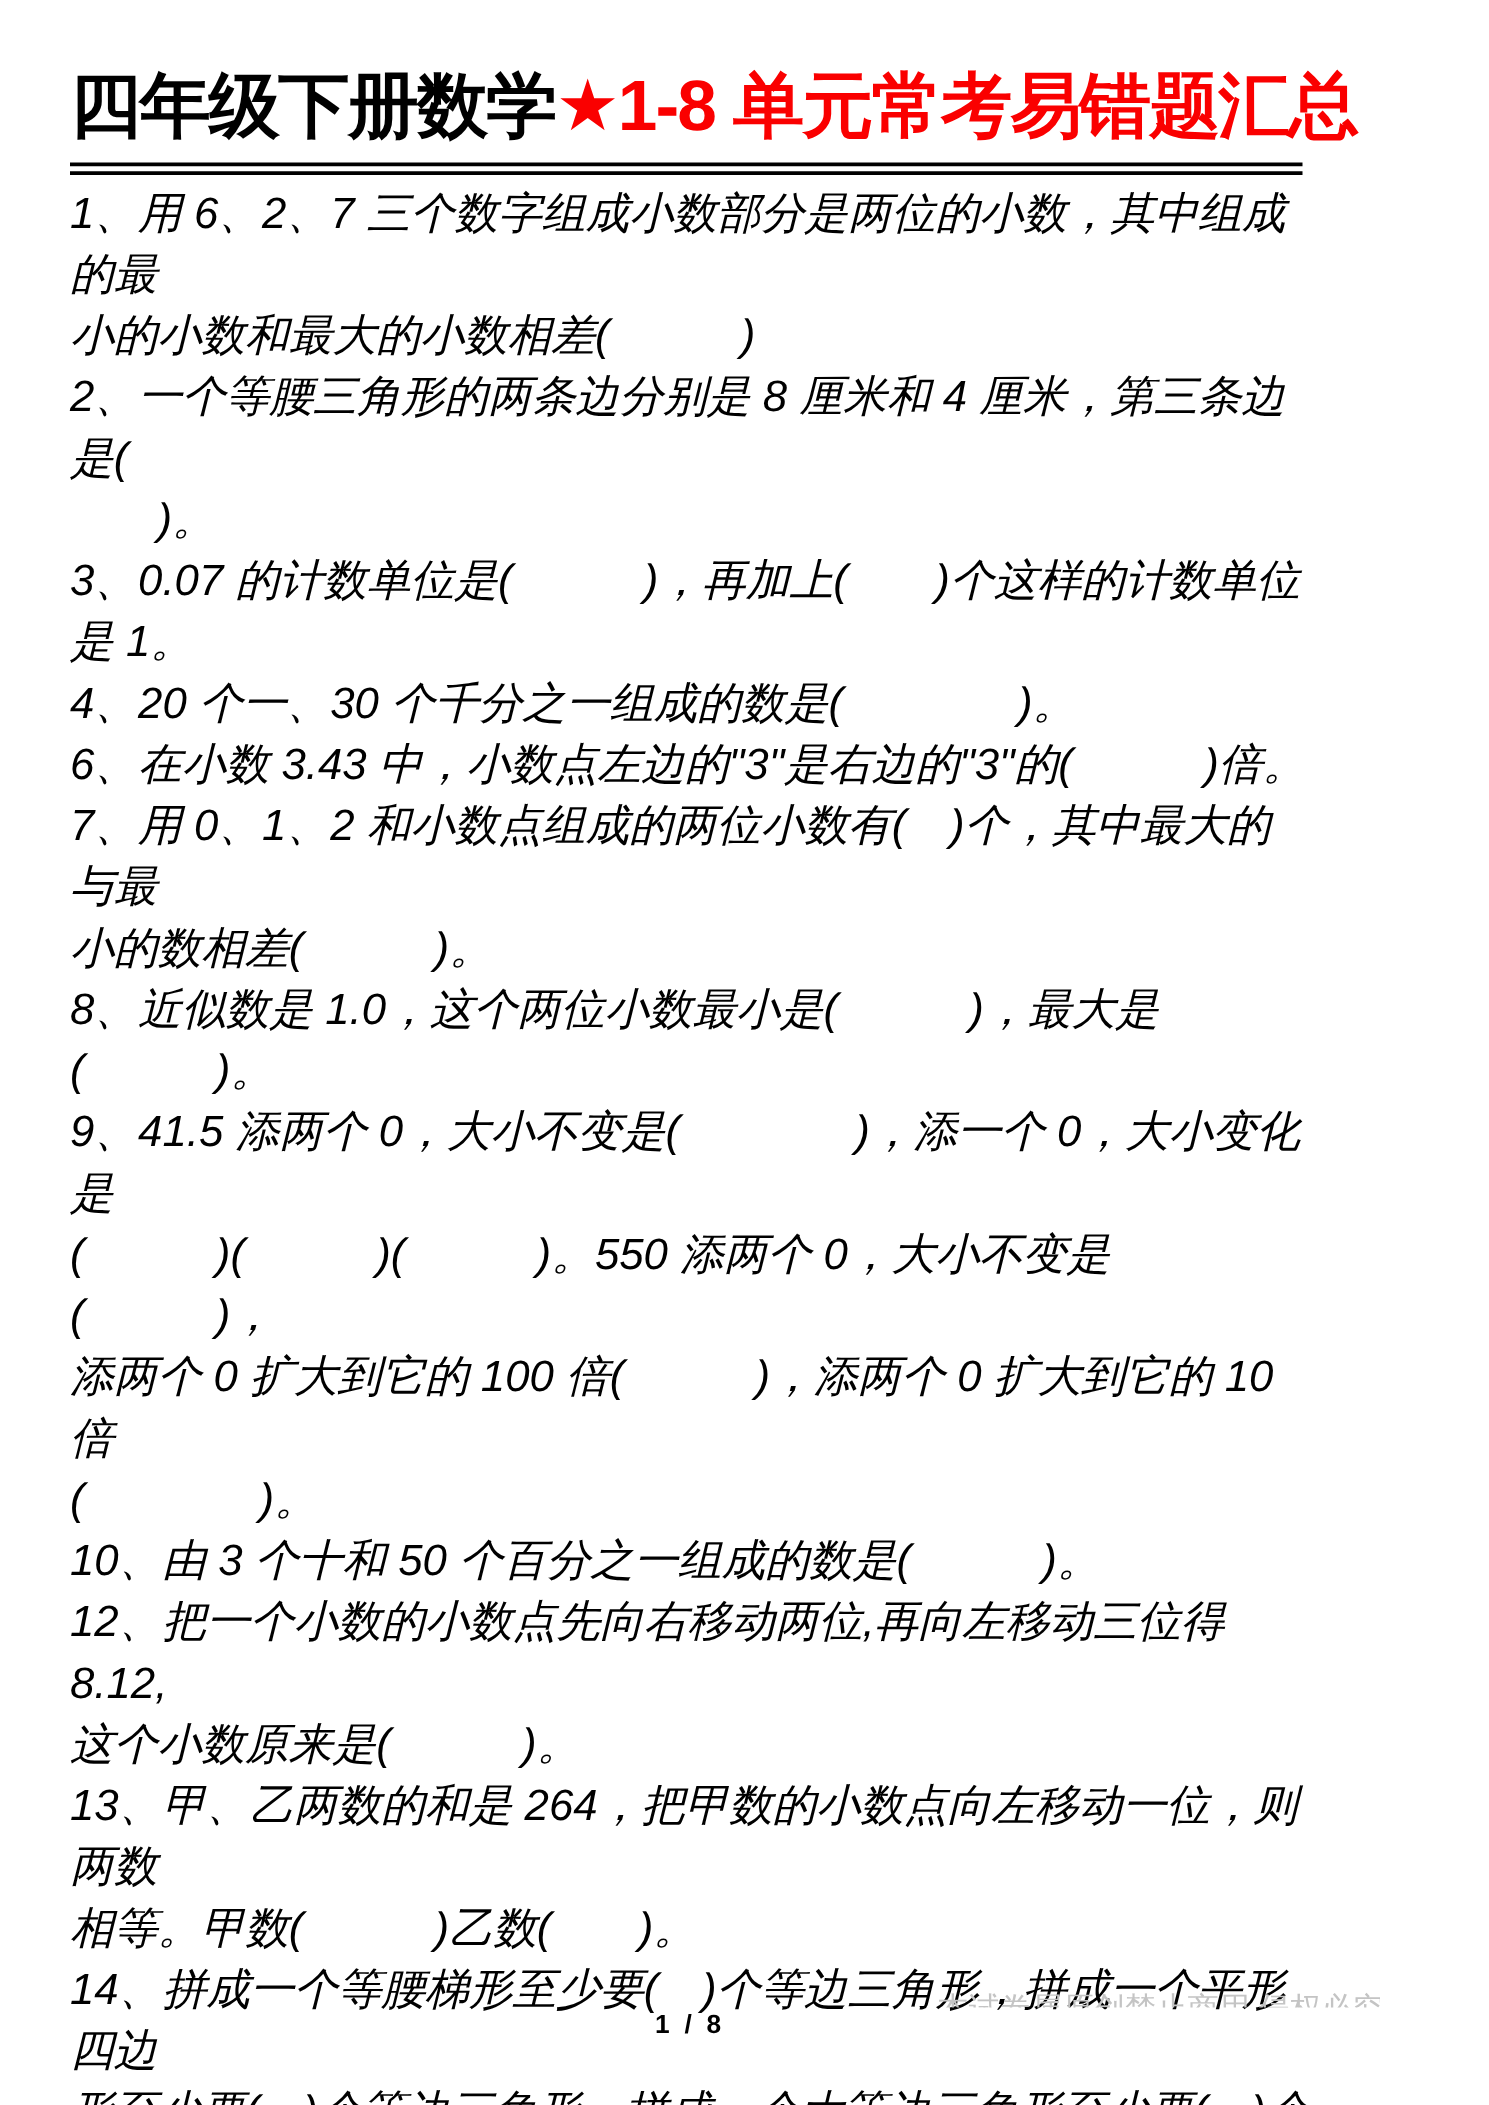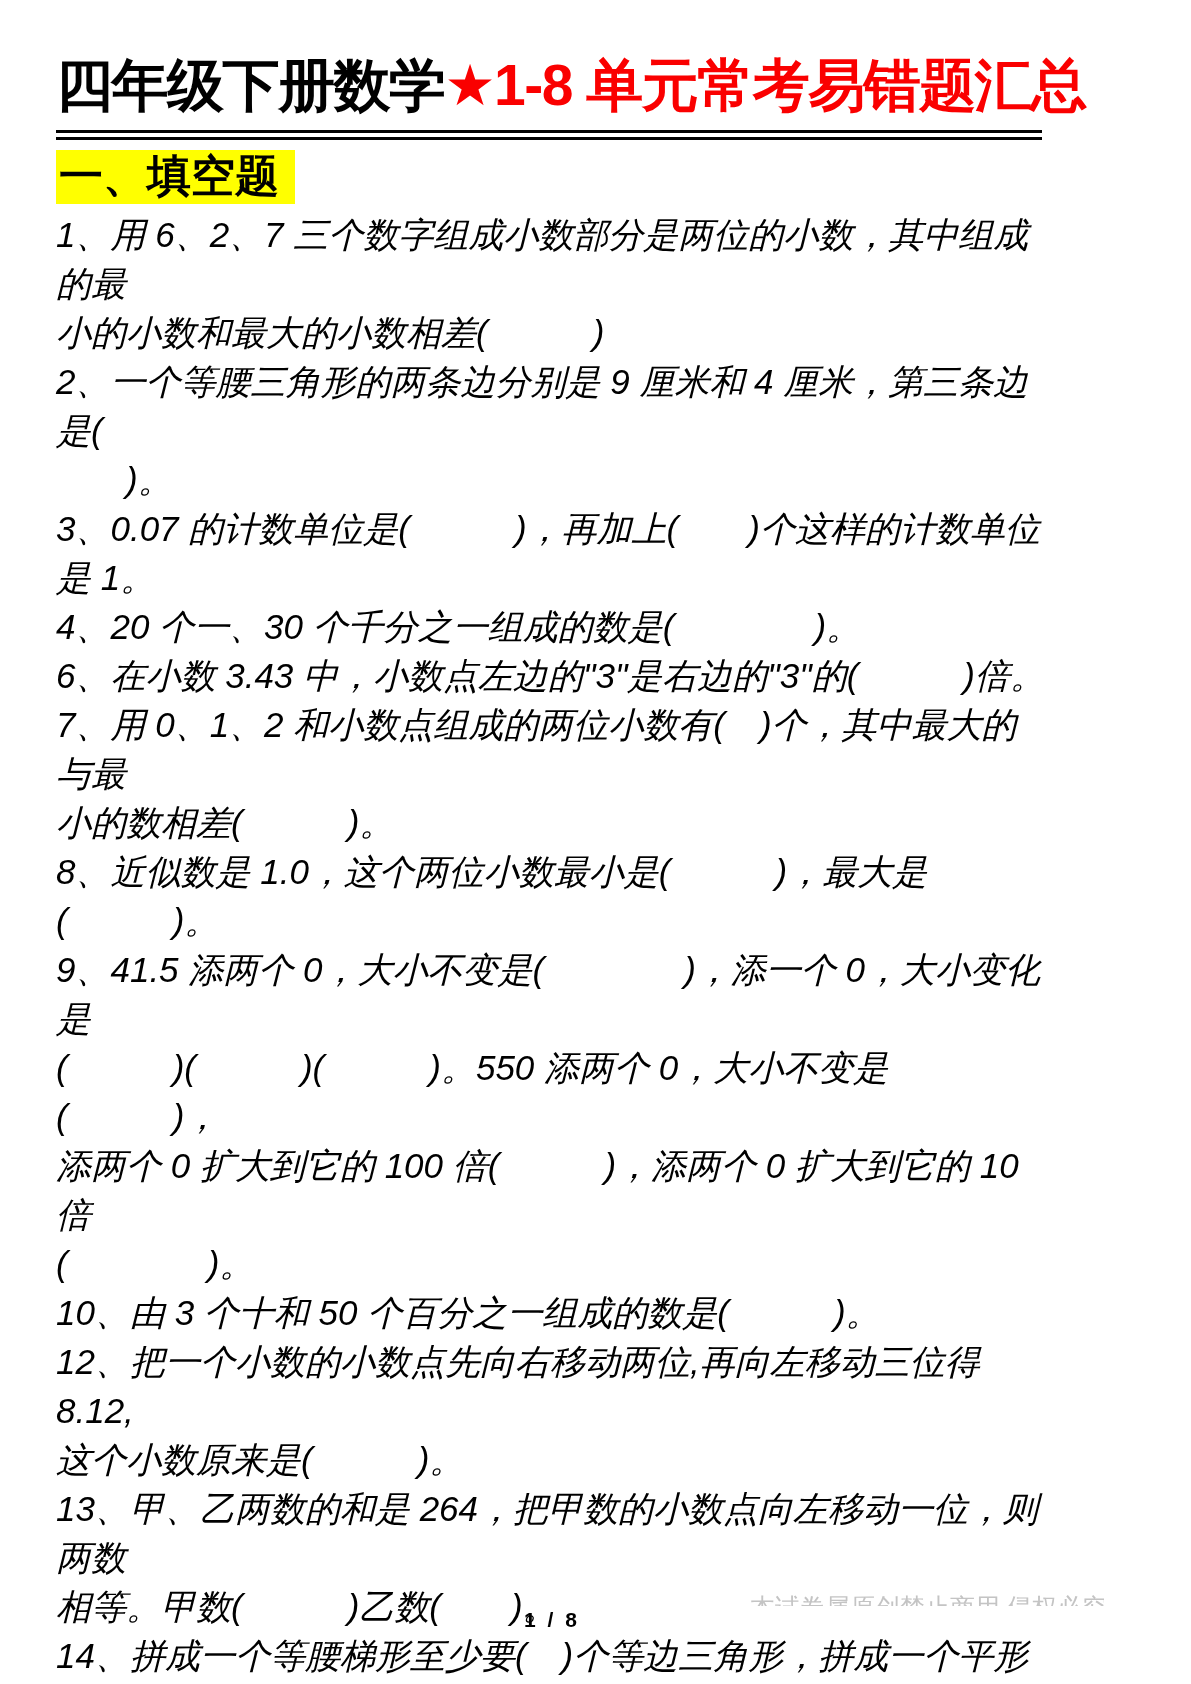--- a/index.html
+++ b/index.html
@@ -83,28 +83,25 @@
 </style>
 </head>
 <body>
 
 <div class="page">
   <div class="content">
     <h1 class="title"><span class="t-black">四年级下册数学</span><span class="t-red">★</span><span class="t-red">1-8 单元常考易错题汇总</span></h1>
 
     <div class="rule"></div>
 
-    <div class="heading-wrap">
-      <span class="heading">一、填空题</span>
-    </div>
 
     <div class="questions">
       <p class="q">1、用 6、2、7 三个数字组成小数部分是两位的小数，其中组成的最
 小的小数和最大的小数相差(　　　)</p>
-      <p class="q">2、一个等腰三角形的两条边分别是 9 厘米和 4 厘米，第三条边是(
+      <p class="q">2、一个等腰三角形的两条边分别是 8 厘米和 4 厘米，第三条边是(
 　　)。</p>
       <p class="q">3、0.07 的计数单位是(　　　)，再加上(　　)个这样的计数单位是 1。</p>
       <p class="q">4、20 个一、30 个千分之一组成的数是(　　　　)。</p>
       <p class="q">6、在小数 3.43 中，小数点左边的"3"是右边的"3"的(　　　)倍。</p>
       <p class="q">7、用 0、1、2 和小数点组成的两位小数有(　)个，其中最大的与最
 小的数相差(　　　)。</p>
       <p class="q">8、近似数是 1.0，这个两位小数最小是(　　　)，最大是(　　　)。</p>
       <p class="q">9、41.5 添两个 0，大小不变是(　　　　)，添一个 0，大小变化是
 (　　　)(　　　)(　　　)。550 添两个 0，大小不变是(　　　)，
 添两个 0 扩大到它的 100 倍(　　　)，添两个 0 扩大到它的 10 倍

